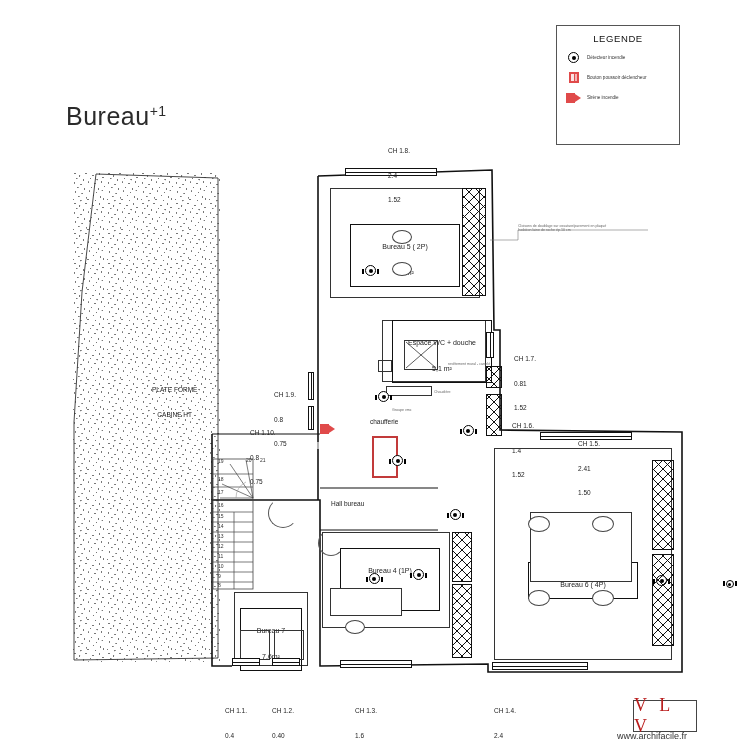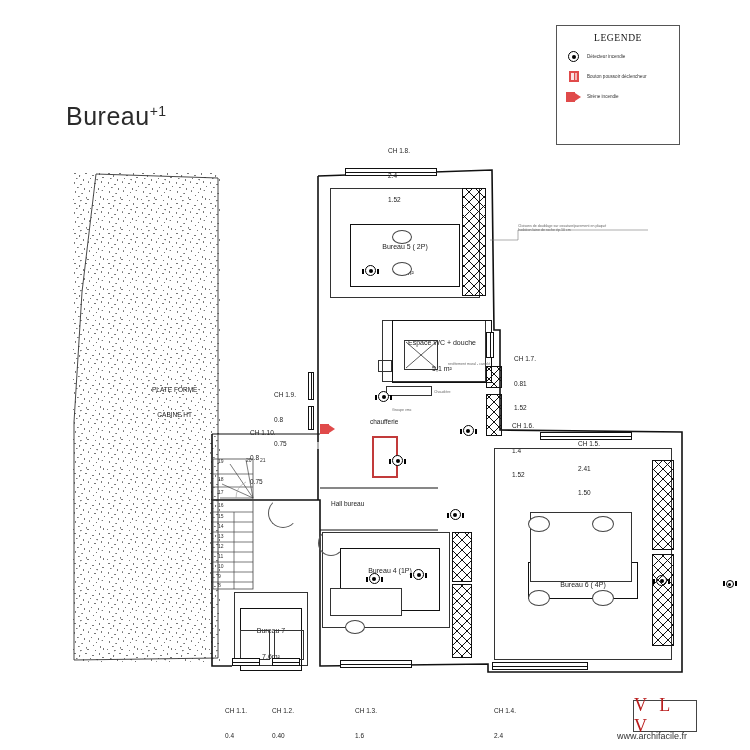--- a/index.html
+++ b/index.html
@@ -9,21 +9,21 @@
   .lbl{font-size:6.5px;line-height:1.25;white-space:pre;color:#222;}
   .lbl.room{font-size:7px;text-align:center;}
   .tiny2{font-size:3.6px;line-height:1.15;color:#666;white-space:pre;}
 
   
   #title{left:66px;top:102px;font-size:25px;color:#2b2b2b;letter-spacing:.5px;}
   #title .sup{font-size:14px;vertical-align:super;}
 
   
   #legend{left:556px;top:25px;width:122px;height:118px;border:1px solid #555;background:#fff;}
-  #legend .lg-title{text-align:center;font-size:9.5px;letter-spacing:.6px;margin-top:7px;color:#111;font-family:Liberation Serif, serif;}
+  #legend .lg-title{text-align:center;font-size:9.5px;letter-spacing:.6px;margin-top:7px;color:#111;}
   #legend .lg-row{display:flex;align-items:center;margin:7px 0 0 9px;}
   #legend .lg-row .lg-ico{width:15px;height:13px;display:flex;align-items:center;justify-content:center;}
   #legend .lg-row .lg-txt{font-size:4.6px;margin-left:6px;color:#333;}
 
   
   .det{width:11px;height:11px;border-radius:50%;border:1.6px solid #000;background:#fff;
        display:inline-block;position:relative;box-sizing:border-box;}
   .det::after{content:"";position:absolute;left:50%;top:50%;width:4px;height:4px;margin:-2px 0 0 -2px;
        background:#000;border-radius:50%;}
   .det.sm{width:8px;height:8px;border-width:1.3px;}

